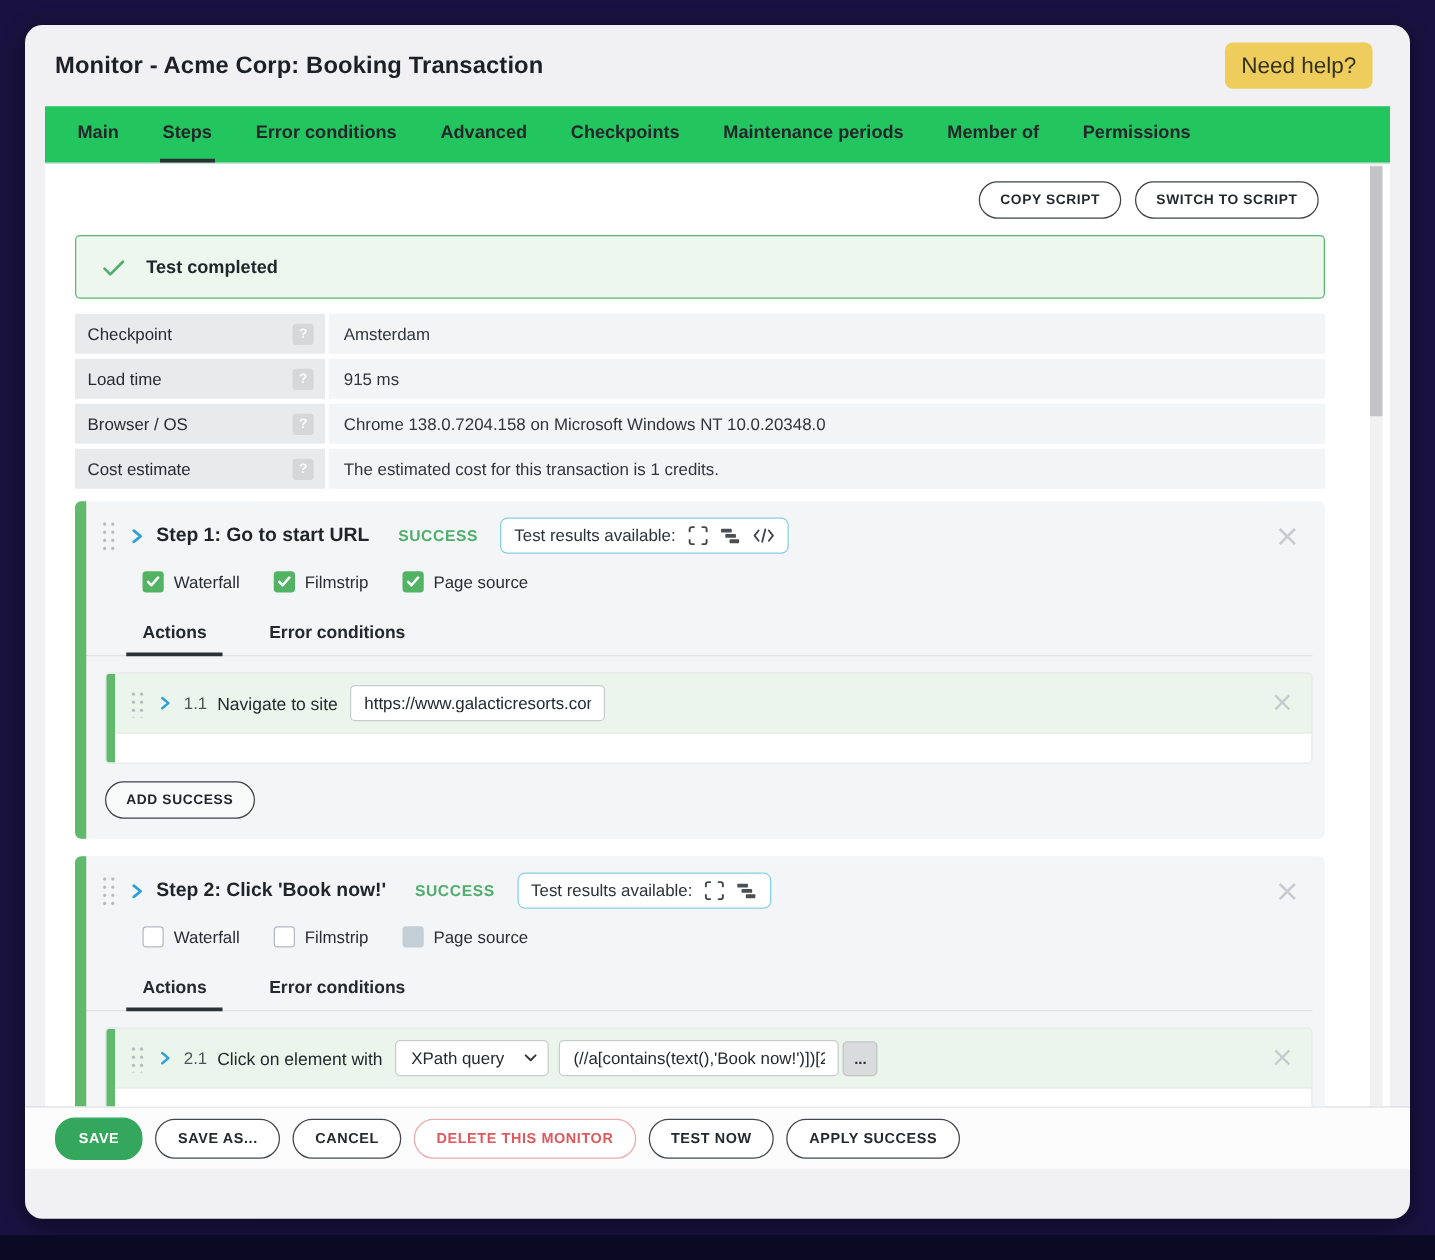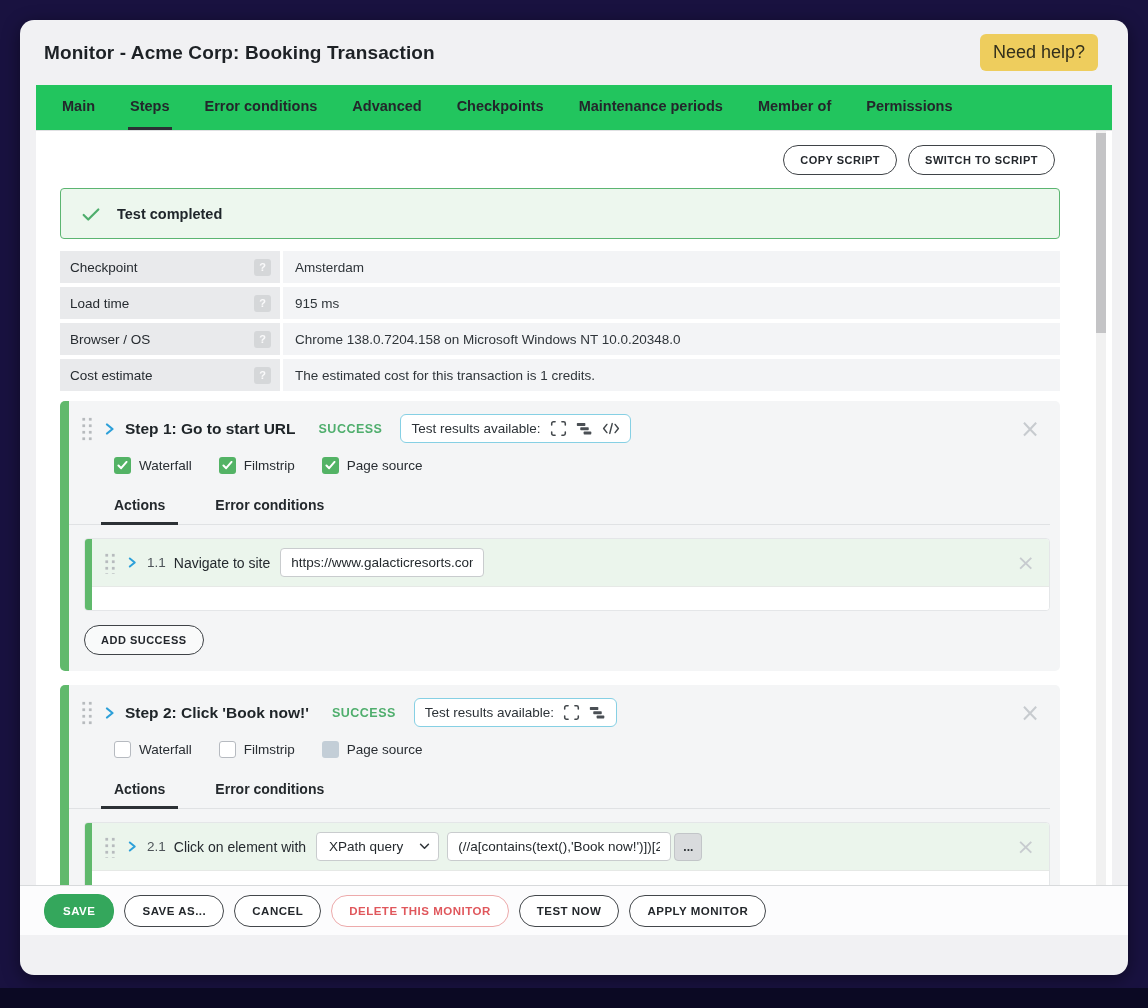--- a/index.html
+++ b/index.html
@@ -41,21 +41,21 @@
     font-size:11px; font-weight:700; letter-spacing:.5px; color:#23272c; font-family:inherit; cursor:pointer; white-space:nowrap;
   }
 
   
   .banner { border:1.5px solid #5cb571; background:#edf7ee; border-radius:4px; height:51px; display:flex; align-items:center; gap:15px; padding:16px 19px; margin-bottom:12px; }
   .banner-label { font-size:14.5px; font-weight:700; color:#20262b; }
 
   
   .info-table { display:flex; flex-direction:column; gap:4px; margin-bottom:10px; }
   .info-row { display:flex; gap:3px; height:32px; }
-  .info-label { width:220px; background:#e9eaec; display:flex; align-items:center; padding:0 9px 0 10px; font-size:13.5px; color:#262b30; }
+  .info-label { width:200px; background:#e9eaec; display:flex; align-items:center; padding:0 9px 0 10px; font-size:13.5px; color:#262b30; }
   .q-badge { margin-left:auto; width:17px; height:17px; border-radius:3px; background:#d5d7d9; color:#fafafb; font-size:11px; font-weight:700; display:flex; align-items:center; justify-content:center; cursor:pointer; }
   .info-value { flex:1; background:#f3f4f6; display:flex; align-items:center; padding:0 12px; font-size:13.5px; color:#2f353a; }
 
   
   .step { position:relative; background:#f4f5f6; border-radius:5px; margin-bottom:14px; padding:0 0 16px 9px; }
   .step-bar { position:absolute; left:0; top:0; bottom:0; width:9px; background:#60b96c; border-radius:5px 0 0 5px; }
   .step-header { display:flex; align-items:center; padding:13px 20px 9px 10px; }
   .handle { width:13px; height:27px; flex:0 0 13px; cursor:grab;
     background-image:radial-gradient(circle,#b6babd 1.3px,transparent 1.5px);
     background-size:6.5px 6.5px; background-position:1.5px 1px; }
@@ -347,18 +347,18 @@
     <div class="sb-track"></div>
     <div class="sb-thumb"></div>
   </div>
 
   <div class="footer">
     <button class="f-btn primary">SAVE</button>
     <button class="f-btn outline">SAVE AS...</button>
     <button class="f-btn outline">CANCEL</button>
     <button class="f-btn danger">DELETE THIS MONITOR</button>
     <button class="f-btn outline">TEST NOW</button>
-    <button class="f-btn outline">APPLY MONITOR</button>
+    <button class="f-btn outline">APPLY SUCCESS</button>
   </div>
   <div class="card-bottom"></div>
 </div>
 
 <div class="bottom-band"></div>
 
 </body></html>

